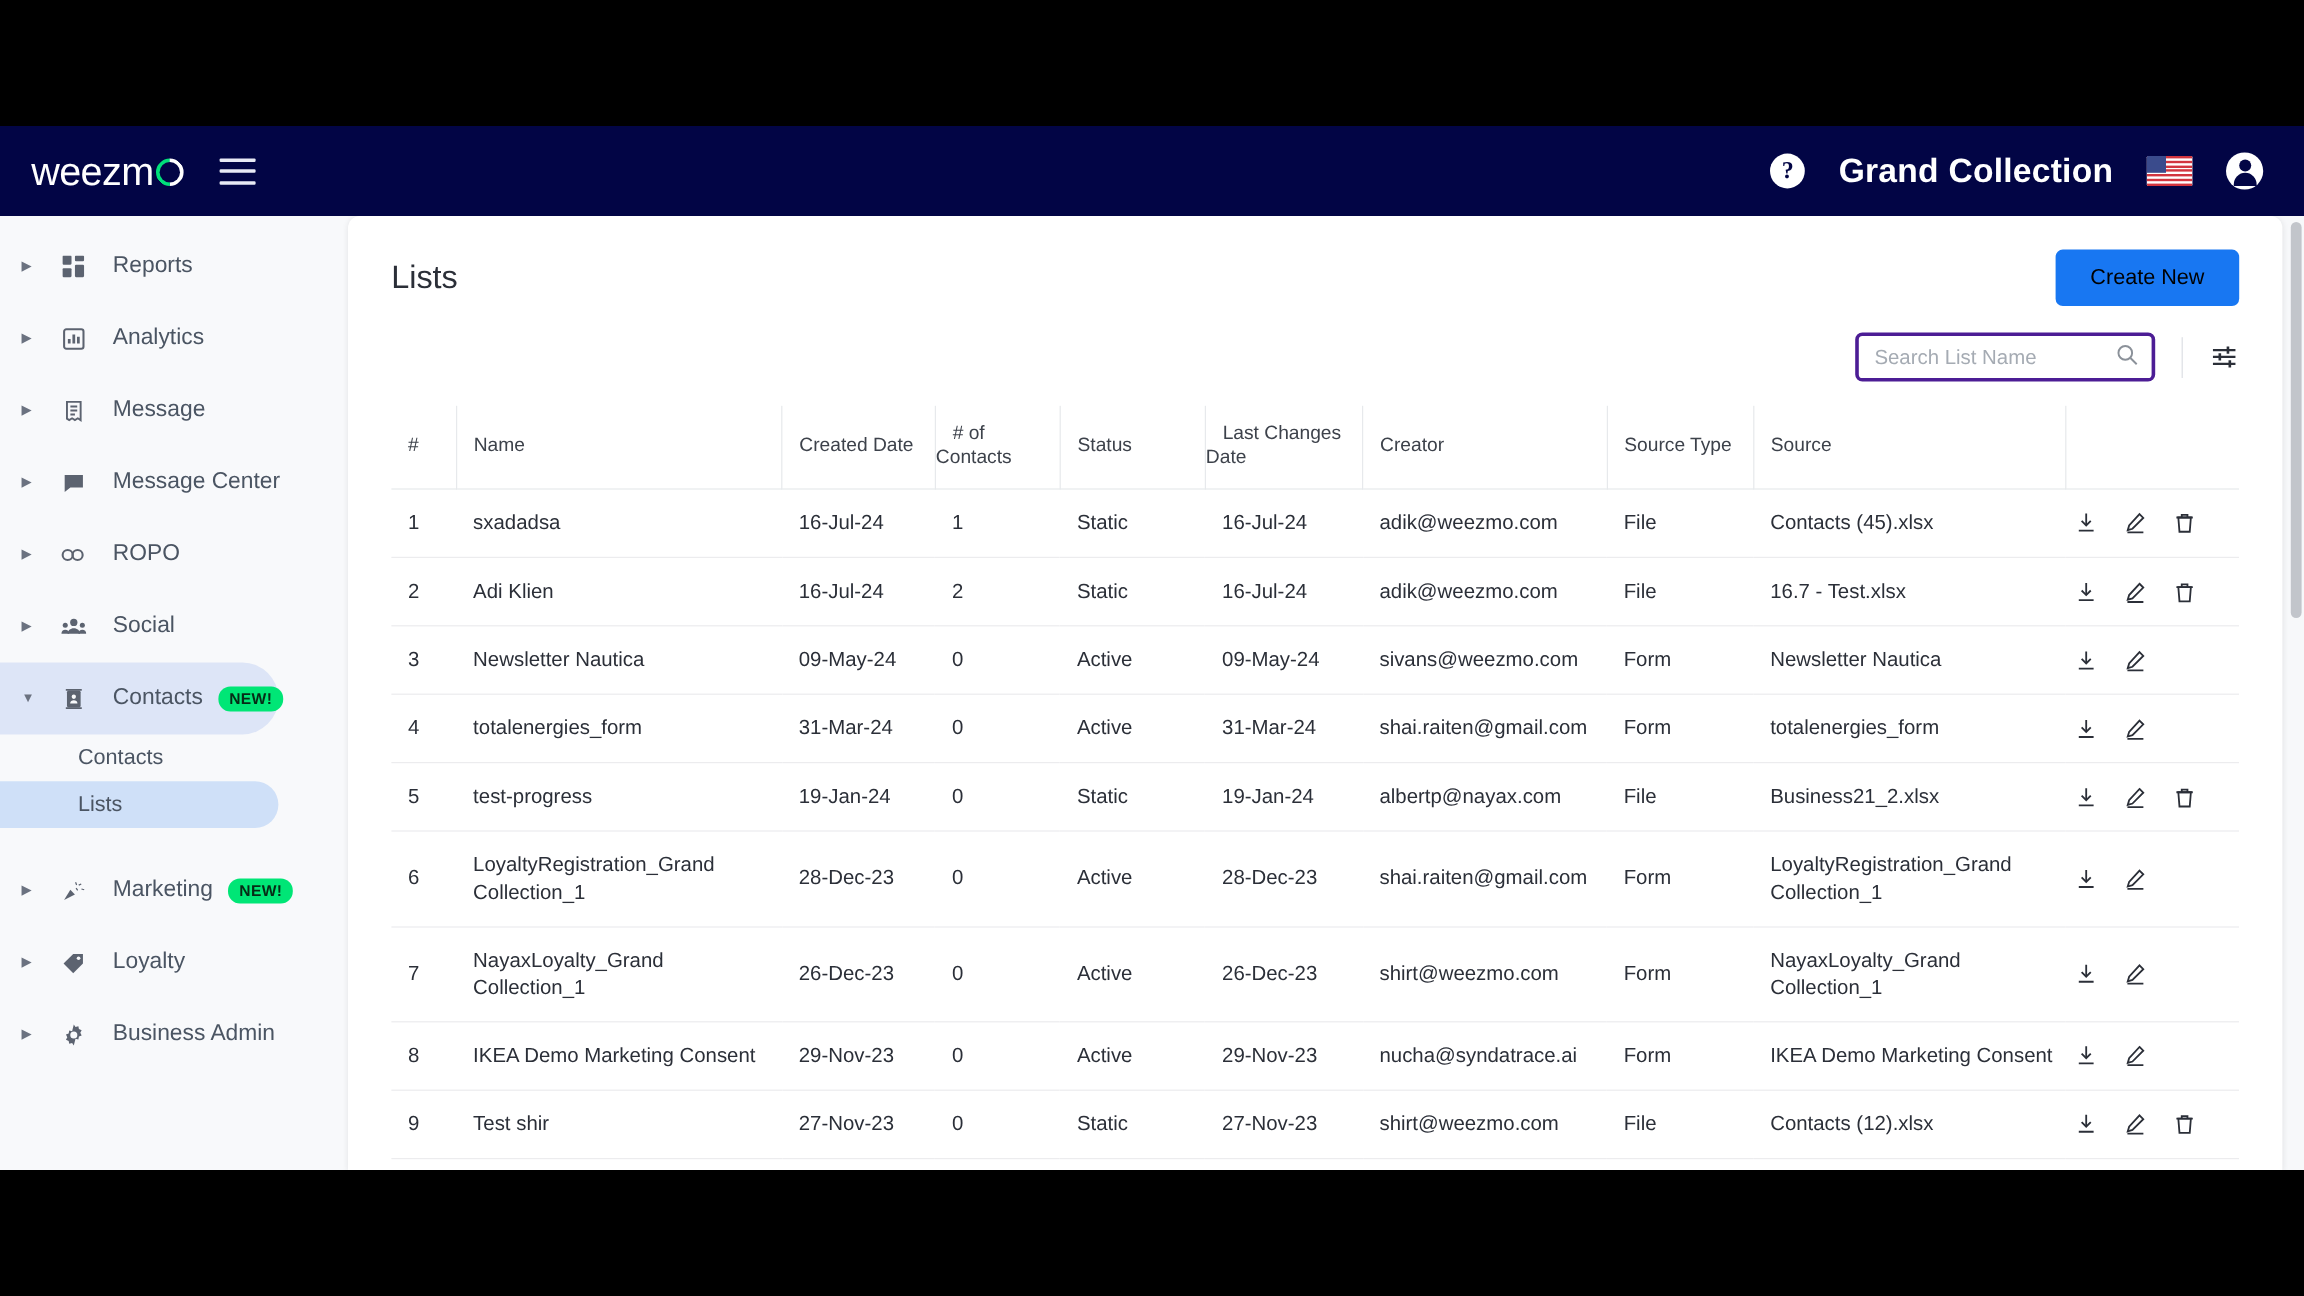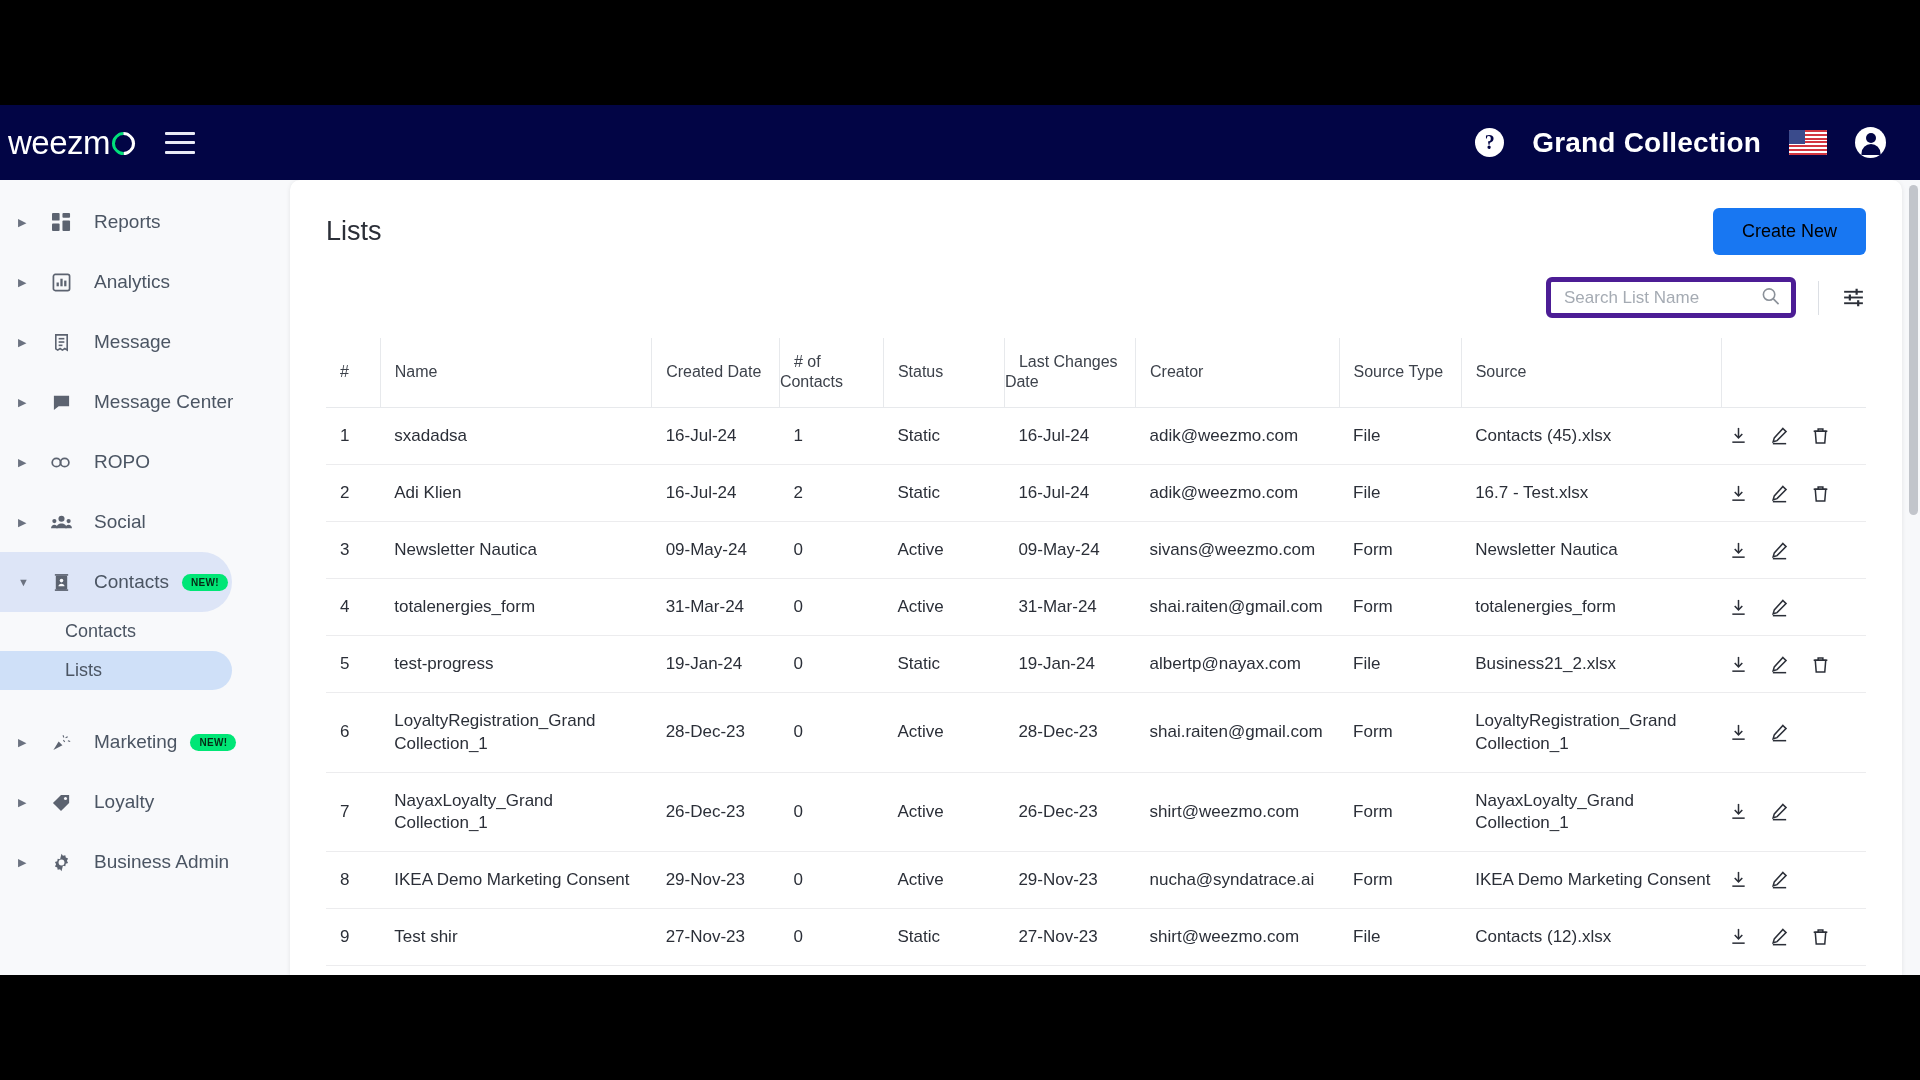--- a/index.html
+++ b/index.html
@@ -18,21 +18,21 @@
   }
   
   #topbar {
     position: absolute; left: 0; top: 0;
     width: 1920px; height: 75px;
     background: #020545;
     display: flex; align-items: center;
     z-index: 40;
   }
   #logo {
-    margin-left: 8px;
+    margin-left: 26px;
     display: flex; align-items: baseline;
     font-size: 33px; letter-spacing: -0.5px;
     color: #ffffff; font-weight: 400;
     user-select: none;
   }
   .logo-o {
     display: inline-block;
     width: 23px; height: 23px;
     border: 3.5px solid #ffffff;
     border-radius: 50%;
@@ -103,21 +103,21 @@
     color: #6b7280; font-size: 11px; line-height: 1;
   }
   .nav-icon {
     width: 30px; flex: 0 0 30px; margin-right: 18px;
     display: flex; align-items: center; justify-content: center;
     color: #5c6370;
   }
   .nav-label { font-size: 19px; color: #4b5563; white-space: nowrap; }
   .badge-new {
     margin-left: 13px; background: #00e676; color: #062b16;
-    font-size: 10px; font-weight: bold; letter-spacing: .3px;
+    font-size: 13px; font-weight: bold; letter-spacing: .3px;
     padding: 3px 9px; border-radius: 10px;
   }
   .sub-row {
     height: 39px; display: flex; align-items: center;
     padding-left: 65px; cursor: pointer;
     border-radius: 0 25px 25px 0; margin-right: 58px;
   }
   .sub-row.active { background: #cfe0f8; }
   .sub-label { font-size: 18px; color: #4b5563; }
   
@@ -142,21 +142,21 @@
     padding: 13px 29px; cursor: pointer;
     font-family: "Liberation Sans", sans-serif;
   }
   #toolbar {
     display: flex; align-items: center; justify-content: flex-end;
     padding: 22px 36px 0 36px; gap: 0;
   }
   #search-wrap {
     position: relative;
     width: 250px; height: 41px;
-    border: 5px solid #4c1d95; border-radius: 6px;
+    border: 3px solid #4c1d95; border-radius: 6px;
     display: flex; align-items: flex-start;
   }
   #search-input {
     border: none; outline: none; background: transparent;
     font-size: 17px; color: #3a3f47;
     padding: 0 36px 0 13px; width: 100%; height: 100%;
     font-family: "Liberation Sans", sans-serif;
   }
   #search-input::placeholder { color: #a5abb3; }
   .search-icon {

